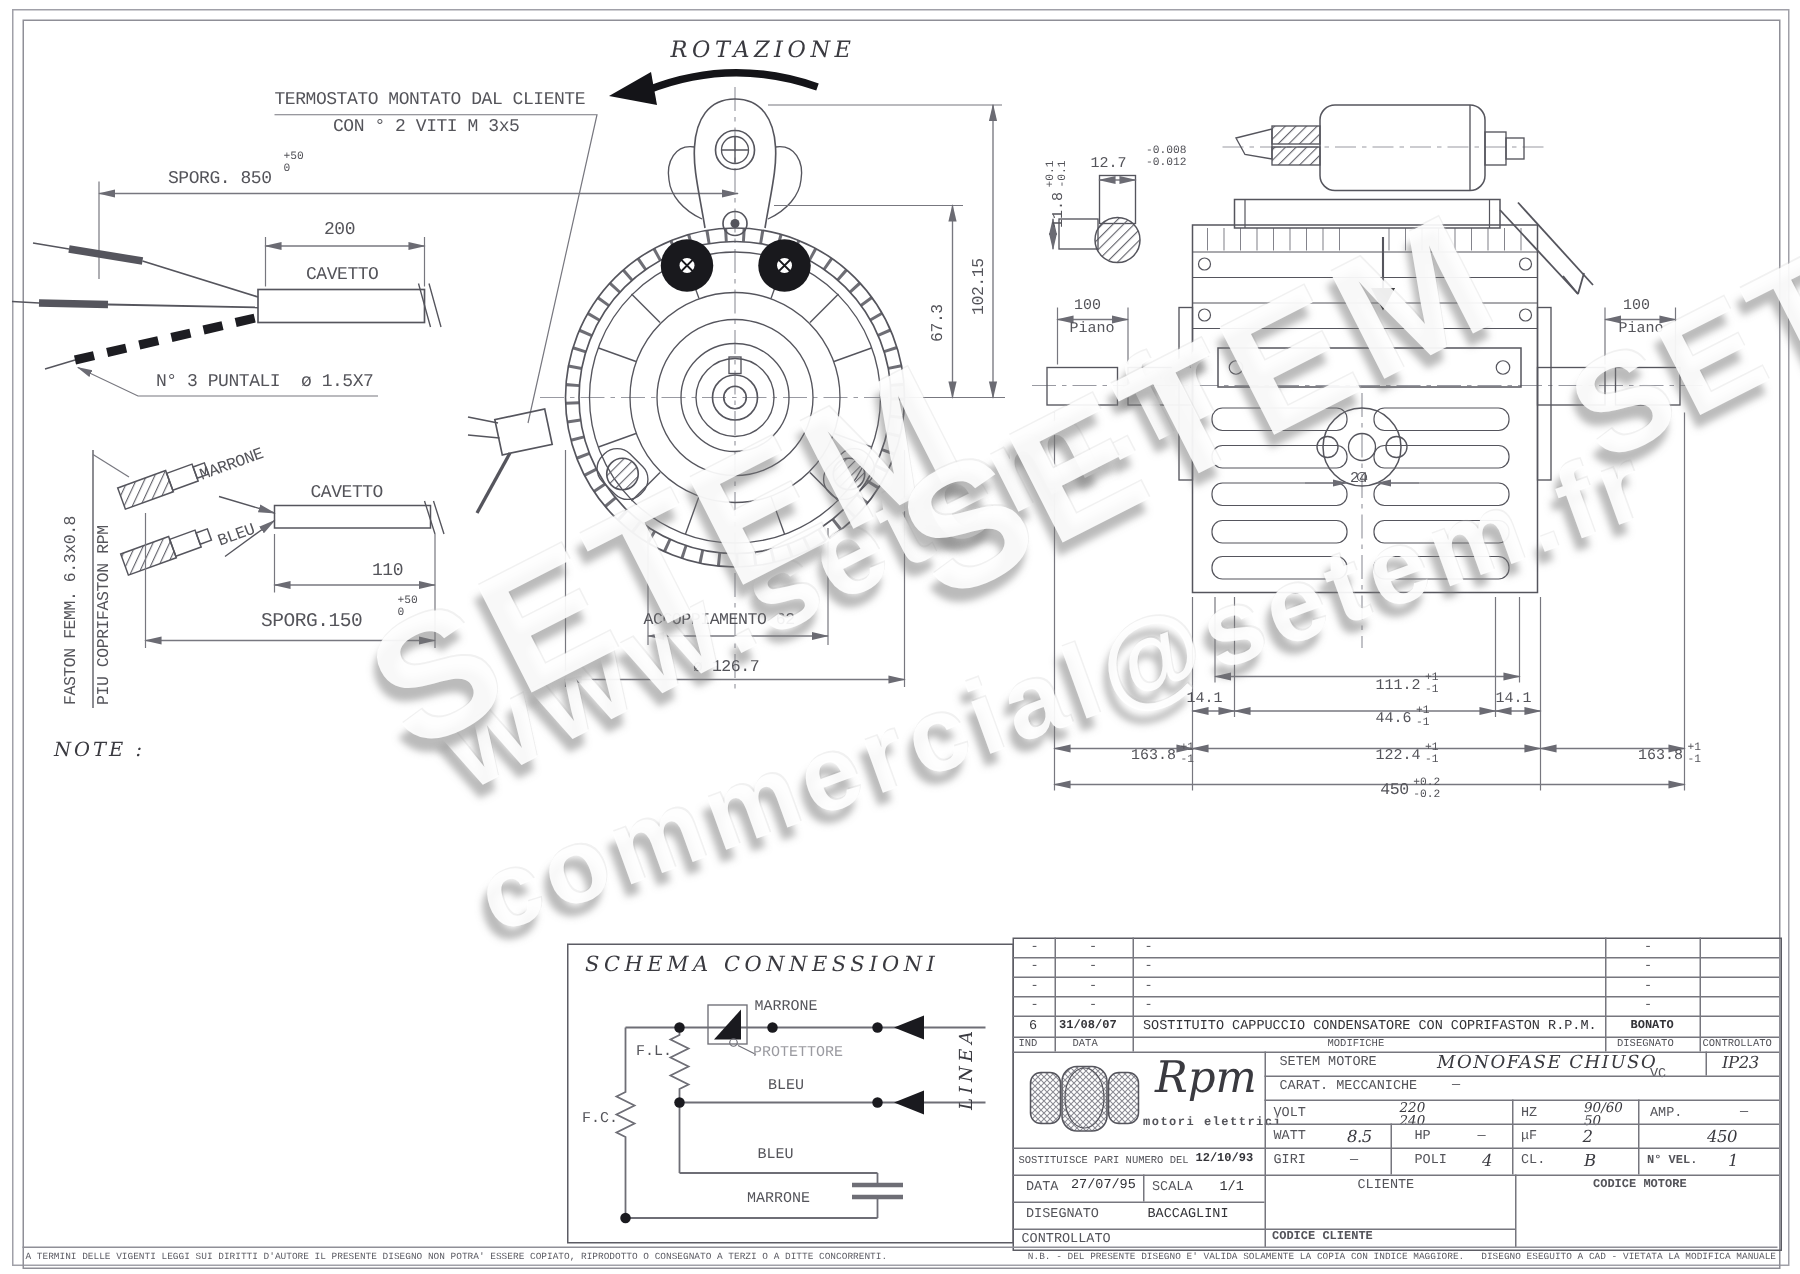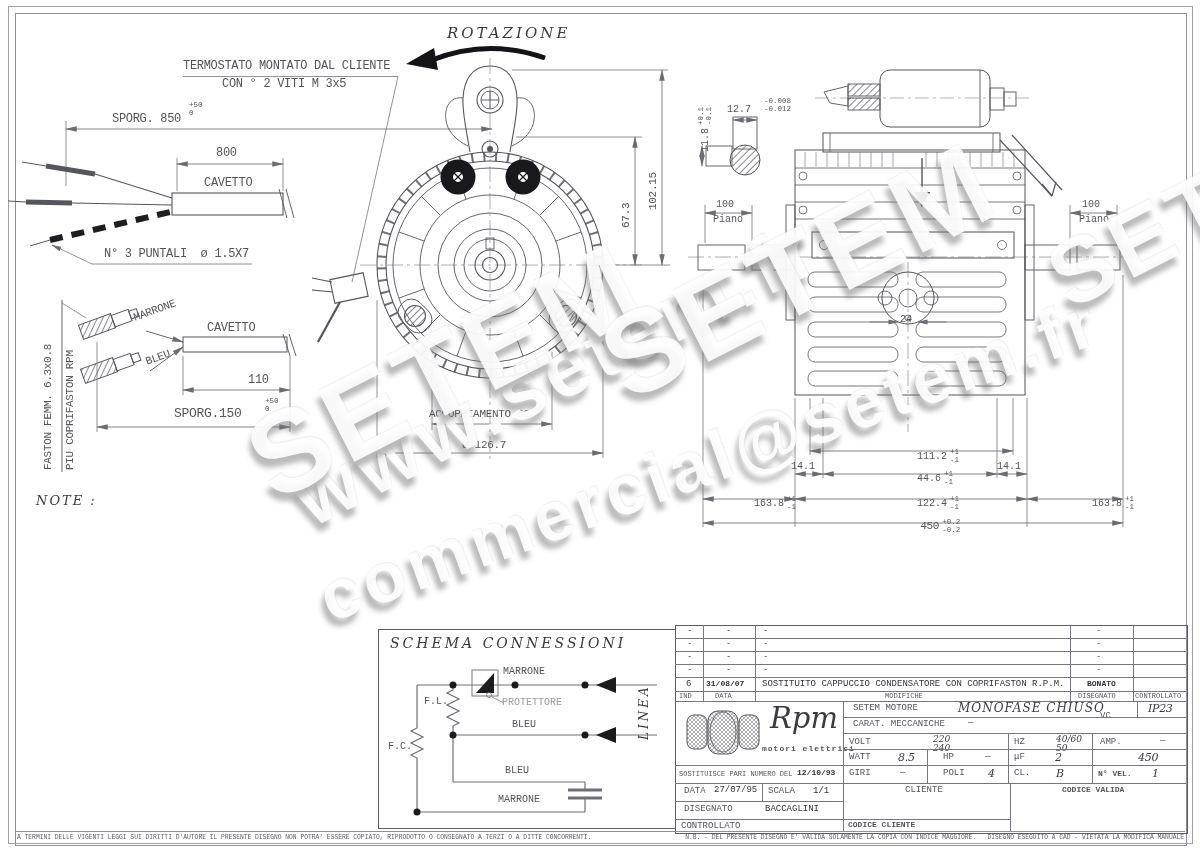--- a/index.html
+++ b/index.html
@@ -309,21 +309,21 @@
     </g>
   </svg>
 
   <div class="lbl c12" style="left:183px;top:60px">TERMOSTATO MONTATO DAL CLIENTE</div>
   <div class="lbl c12" style="left:222px;top:78px">CON ° 2 VITI M 3x5</div>
   <div class="lbl c12" style="left:112px;top:113px">SPORG. 850</div>
   <div class="lbl tolstack" style="left:186px;top:102px">
     <span>+50</span>
     <span>0</span>
   </div>
-  <div class="lbl c12" style="left:216px;top:147px">800</div>
+  <div class="lbl c12" style="left:216px;top:147px">200</div>
   <div class="lbl c12" style="left:204px;top:177px">CAVETTO</div>
   <div class="lbl c12" style="left:104px;top:248px">N° 3 PUNTALI  ø 1.5X7</div>
 
   <div class="lbl c11 rot" style="left:42px;top:470px">FASTON FEMM. 6.3x0.8</div>
   <div class="lbl c11 rot" style="left:64px;top:470px">PIU COPRIFASTON RPM</div>
   <div class="lbl c11 tilt" style="left:134px;top:312px">MARRONE</div>
   <div class="lbl c11 tilt" style="left:146px;top:356px">BLEU</div>
   <div class="lbl c12" style="left:207px;top:322px">CAVETTO</div>
   <div class="lbl c12" style="left:248px;top:374px">110</div>
   <div class="lbl c13" style="left:174px;top:407px">SPORG.150</div>
@@ -452,21 +452,21 @@
   <div class="lbl ser c12" style="left:958px;top:702px;letter-spacing:1px">MONOFASE CHIUSO</div>
   <div class="lbl ser c11" style="left:1148px;top:703px">IP23</div>
   <div class="lbl c9" style="left:853px;top:720px">CARAT. MECCANICHE</div>
   <div class="lbl c9" style="left:968px;top:719px">—</div>
   <div class="lbl c9" style="left:849px;top:738px">VOLT</div>
   <div class="lbl ser tolstack" style="left:930px;top:735px;font-size:9px;line-height:9px">
     <span>220</span><span>240</span>
   </div>
   <div class="lbl c9" style="left:1014px;top:738px">HZ</div>
   <div class="lbl ser tolstack" style="left:1053px;top:735px;font-size:9px;line-height:9px">
-    <span>40/60</span><span>50</span>
+    <span>90/60</span><span>50</span>
   </div>
   <div class="lbl c9" style="left:1100px;top:738px">AMP.</div>
   <div class="lbl c9" style="left:1160px;top:737px">—</div>
   <div class="lbl c9" style="left:849px;top:753px">WATT</div>
   <div class="lbl ser c11" style="left:898px;top:752px">8.5</div>
   <div class="lbl c9" style="left:943px;top:753px">HP</div>
   <div class="lbl c9" style="left:985px;top:753px">—</div>
   <div class="lbl c9" style="left:1014px;top:753px">μF</div>
   <div class="lbl ser c11" style="left:1055px;top:752px">2</div>
   <div class="lbl c9" style="left:1100px;top:712px">VC</div>
@@ -483,21 +483,21 @@
   <div class="lbl c7" style="left:679px;top:771px">SOSTITUISCE PARI NUMERO DEL</div>
   <div class="lbl c8 dark" style="left:797px;top:769px">12/10/93</div>
   <div class="lbl c9" style="left:684px;top:787px">DATA</div>
   <div class="lbl c9 dark" style="left:714px;top:786px">27/07/95</div>
   <div class="lbl c9" style="left:768px;top:787px">SCALA</div>
   <div class="lbl c9 dark" style="left:813px;top:787px">1/1</div>
   <div class="lbl c9" style="left:684px;top:805px">DISEGNATO</div>
   <div class="lbl c9 dark" style="left:765px;top:805px">BACCAGLINI</div>
   <div class="lbl c9" style="left:681px;top:822px">CONTROLLATO</div>
   <div class="lbl c9" style="left:905px;top:786px">CLIENTE</div>
-  <div class="lbl c8" style="left:1062px;top:786px">CODICE VALIDA</div>
+  <div class="lbl c8" style="left:1062px;top:786px">CODICE MOTORE</div>
   <div class="lbl c8" style="left:848px;top:821px">CODICE CLIENTE</div>
 
   <div class="hl" style="left:15px;top:831px;width:1170px;background:#8f8f97"></div>
   <div class="lbl" style="left:17px;top:835px;font-size:6.3px;color:#5c5c64">A TERMINI DELLE VIGENTI LEGGI SUI DIRITTI D'AUTORE IL PRESENTE DISEGNO NON POTRA' ESSERE COPIATO, RIPRODOTTO O CONSEGNATO A TERZI O A DITTE CONCORRENTI.</div>
   <div class="lbl" style="left:598px;top:835px;width:586px;text-align:right;font-size:6.3px;color:#5c5c64">N.B. - DEL PRESENTE DISEGNO E' VALIDA SOLAMENTE LA COPIA CON INDICE MAGGIORE.   DISEGNO ESEGUITO A CAD - VIETATA LA MODIFICA MANUALE</div>
 
   <div class="wm" style="left:300px;top:458px;font-size:80px;transform:rotate(-27deg)">www.setem.fr</div>
   <div class="wm" style="left:256px;top:400px;font-size:116px;transform:rotate(-27deg)">SETEM</div>
   <div class="wm" style="left:610px;top:300px;font-size:116px;transform:rotate(-27deg)">SETEM</div>
   <div class="wm" style="left:322px;top:560px;font-size:70px;transform:rotate(-20deg)">commercial@setem.fr</div>

